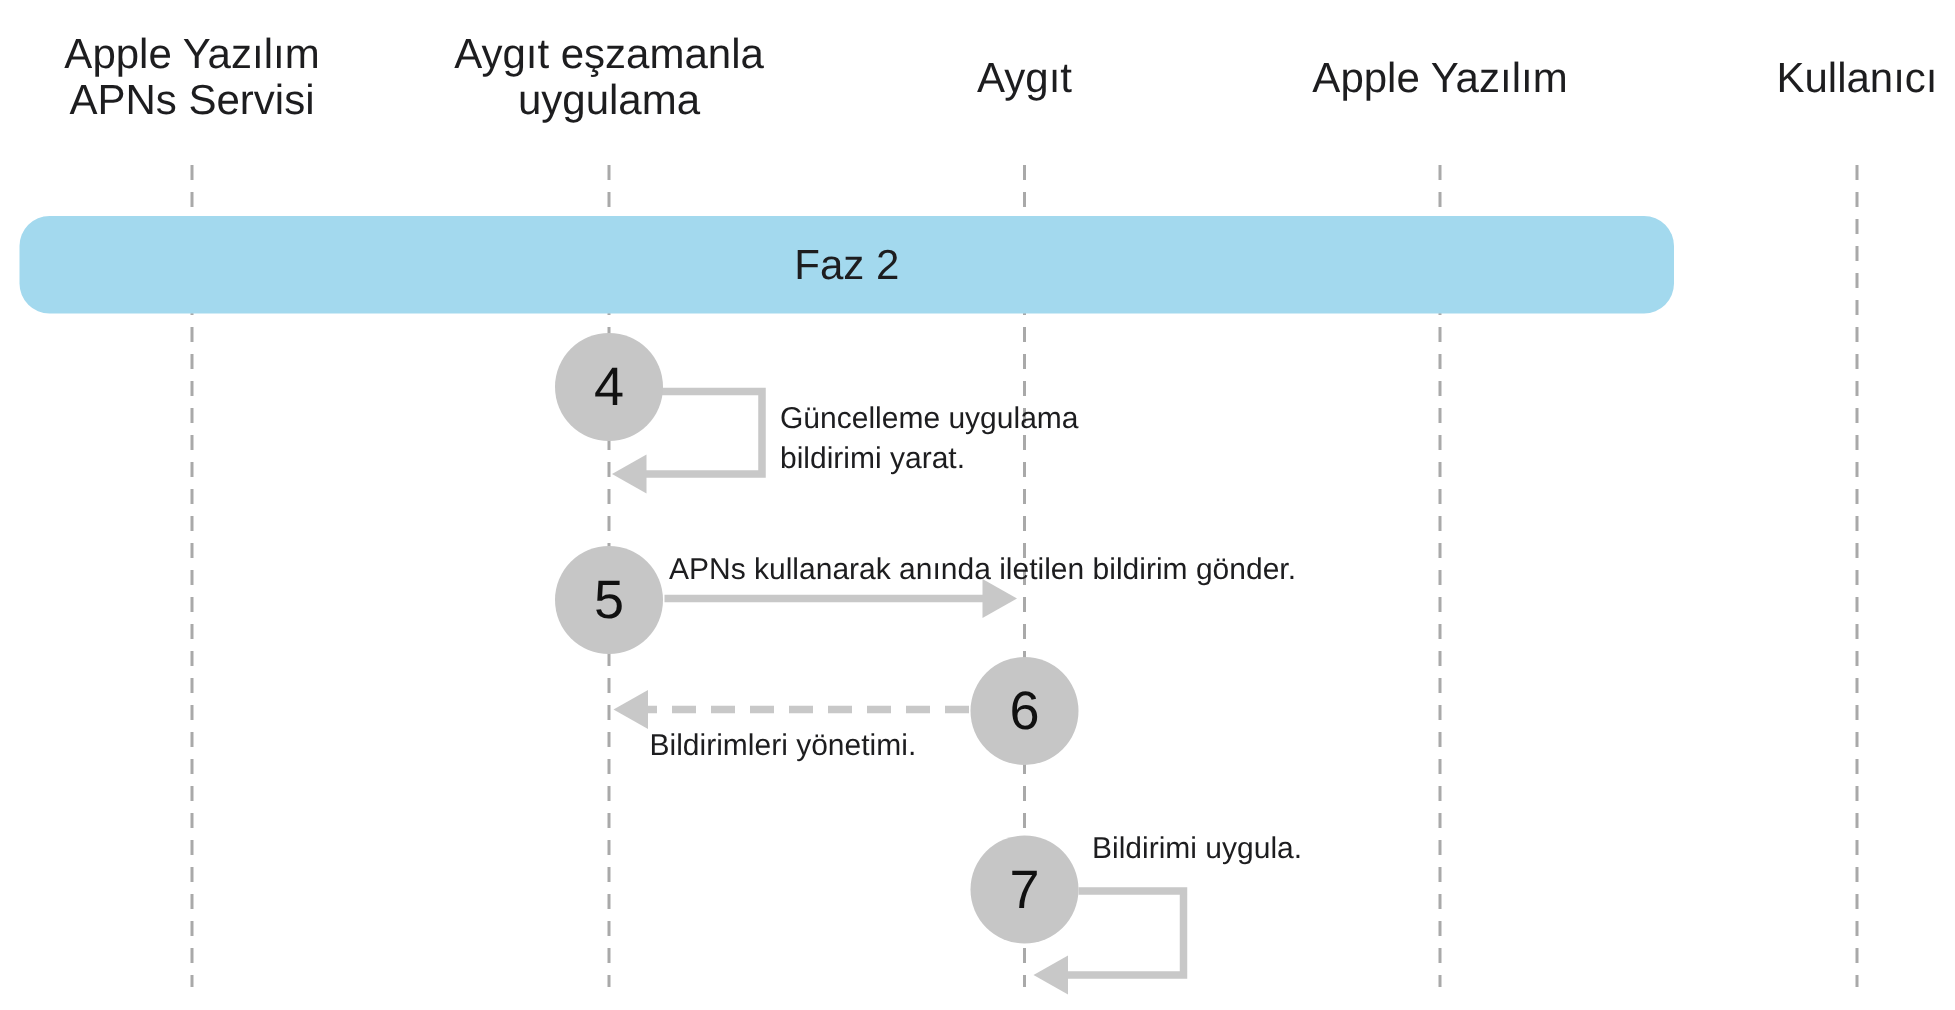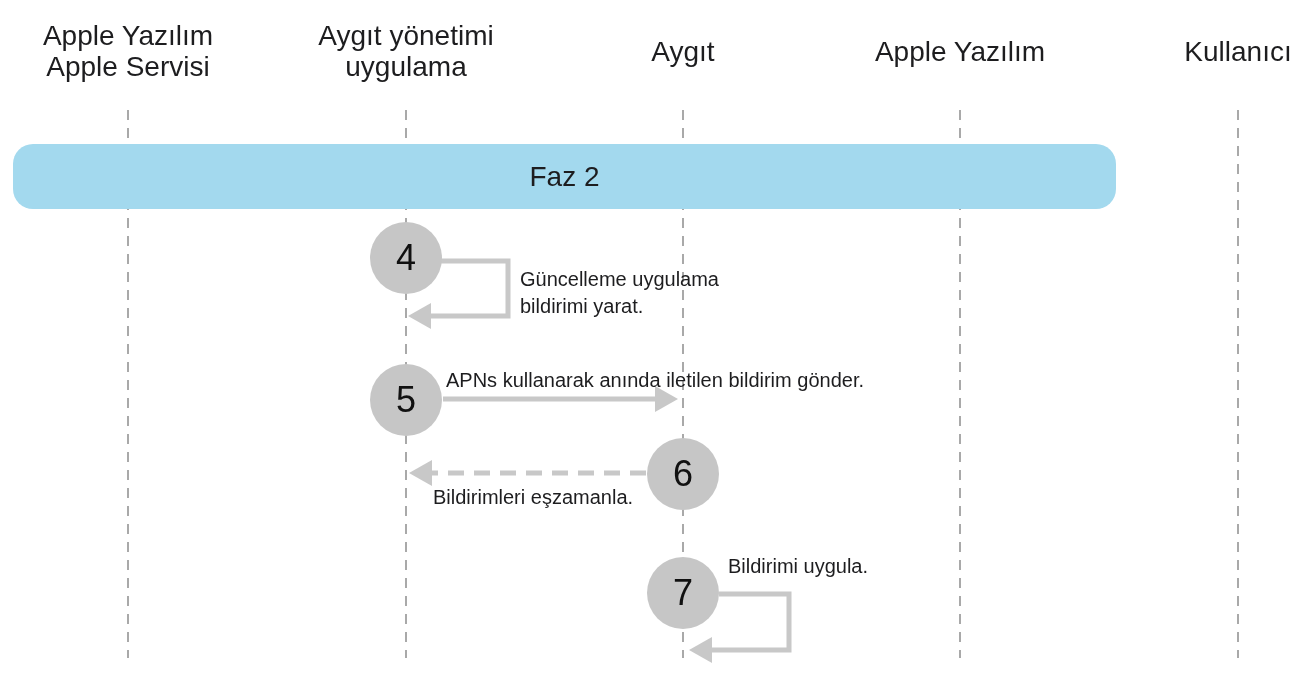--- a/index.html
+++ b/index.html
@@ -37,24 +37,24 @@
 <div class="stage">
 
   <div class="lifeline" style="left:127px"></div>
   <div class="lifeline" style="left:405px"></div>
   <div class="lifeline" style="left:682px"></div>
   <div class="lifeline" style="left:959px"></div>
   <div class="lifeline" style="left:1237px"></div>
 
   <div class="lane-header" style="left:128px">
     <span>Apple Yazılım</span>
-    <span>Apple Servisi</span>
+    <span>APNs Servisi</span>
   </div>
   <div class="lane-header" style="left:406px">
-    <span>Aygıt yönetimi</span>
+    <span>Aygıt eşzamanla</span>
     <span>uygulama</span>
   </div>
   <div class="lane-header" style="left:683px">
     <span>Aygıt</span>
     <span></span>
   </div>
   <div class="lane-header" style="left:960px">
     <span>Apple Yazılım</span>
   </div>
   <div class="lane-header" style="left:1238px">
@@ -93,16 +93,16 @@
   </div>
   <div class="step-circle" style="left:647px;top:438px">
     <span>6</span>
   </div>
   <div class="step-circle" style="left:647px;top:557px">
     <span>7</span>
   </div>
 
   <div class="msg nowrap" style="left:446px;top:367px">APNs kullanarak anında iletilen bildirim gönder.</div>
   <div class="msg wrap230" style="left:520px;top:266px">Güncelleme uygulama bildirimi yarat.</div>
-  <div class="msg nowrap" style="left:433px;top:484px">Bildirimleri eşzamanla.</div>
+  <div class="msg nowrap" style="left:433px;top:484px">Bildirimleri yönetimi.</div>
   <div class="msg nowrap" style="left:728px;top:553px">Bildirimi uygula.</div>
 
 </div>
 
 </body></html>

